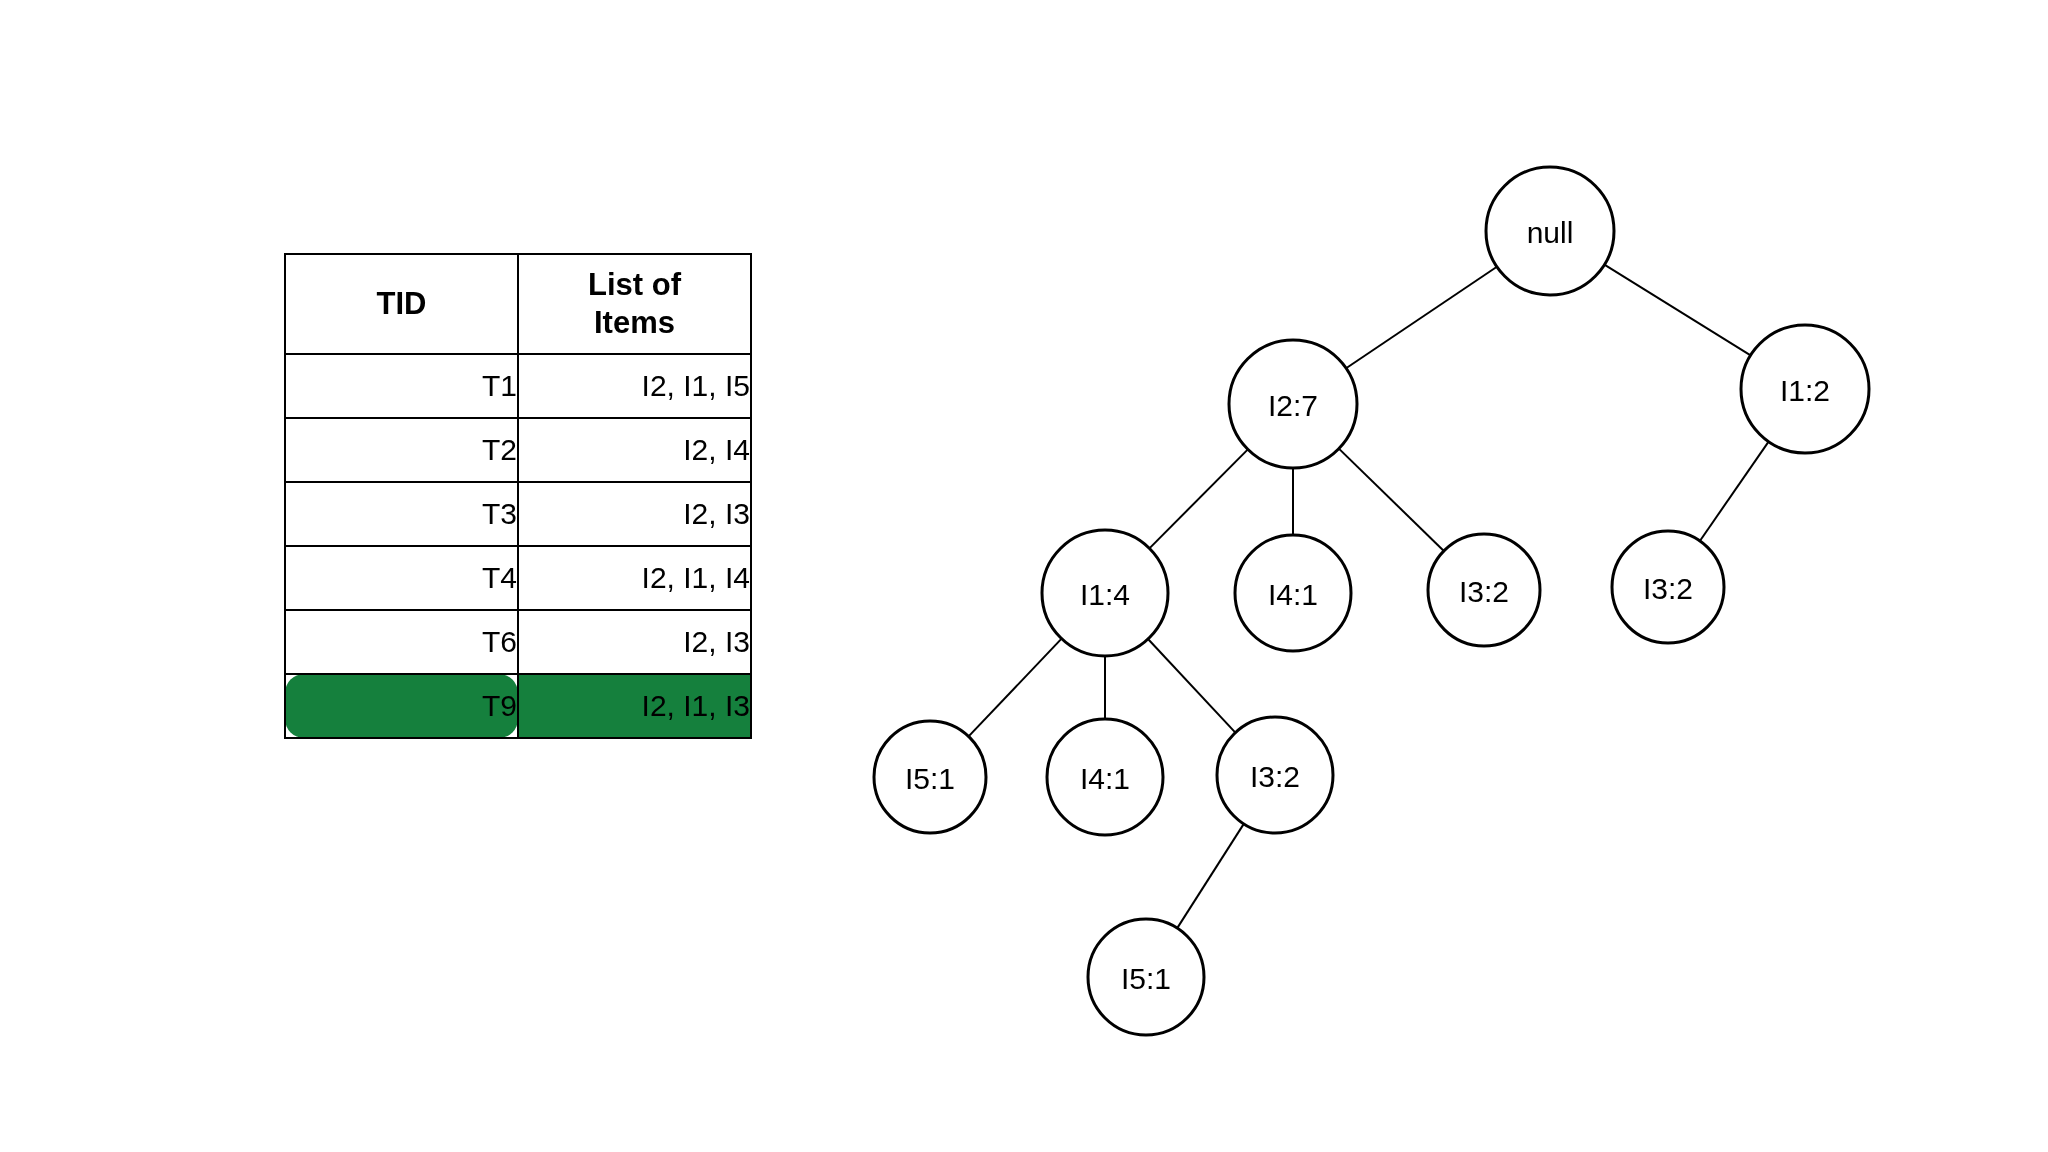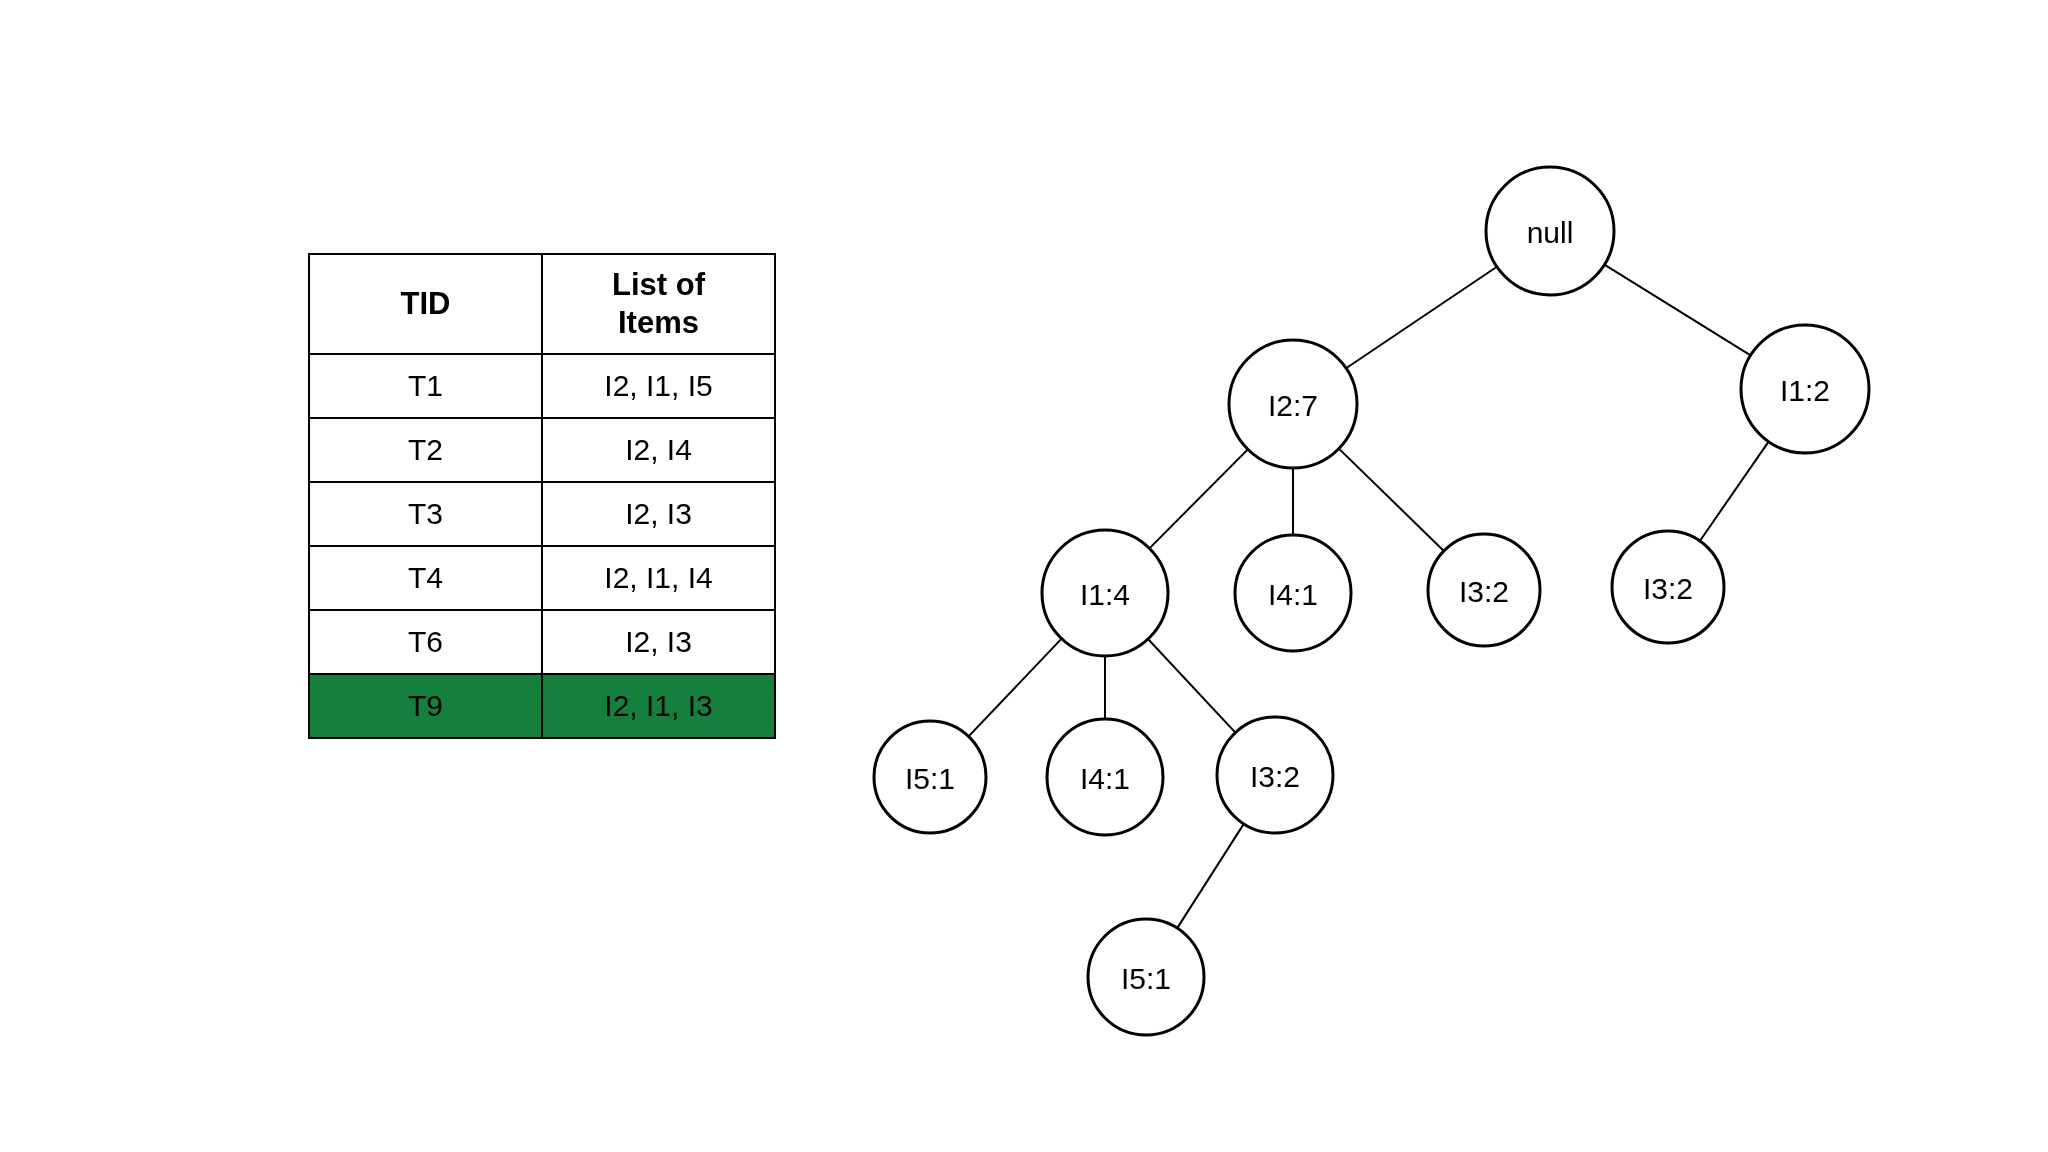--- a/index.html
+++ b/index.html
@@ -12,21 +12,21 @@
     height: 1152px;
     position: relative;
     overflow: hidden;
     font-family: "Liberation Sans", sans-serif;
     color: #000000;
   }
 
   
   #txn-table-wrap {
     position: absolute;
-    left: 308px;
+    left: 284px;
     top: 253px;
     width: 412px;
   }
   table.txn {
     border-collapse: collapse;
     width: 466px;
     table-layout: fixed;
     background: #ffffff;
   }
   table.txn th, table.txn td {
@@ -40,24 +40,25 @@
   }
   table.txn thead th {
     font-weight: bold;
     text-align: center;
     height: 98px;
     font-size: 31px;
   }
   table.txn col.c-tid { width: 233px; }
   table.txn col.c-items { width: 233px; }
   td.tid {
-    text-align: center;
+    text-align: right;
+    border-radius: 19px;
   }
   td.items {
-    text-align: center;
+    text-align: right;
     padding-left: 11px;
   }
   tr.highlight td {
     background: #15803d;
   }
 
   
   #fp-tree {
     position: absolute;
     left: 0;

